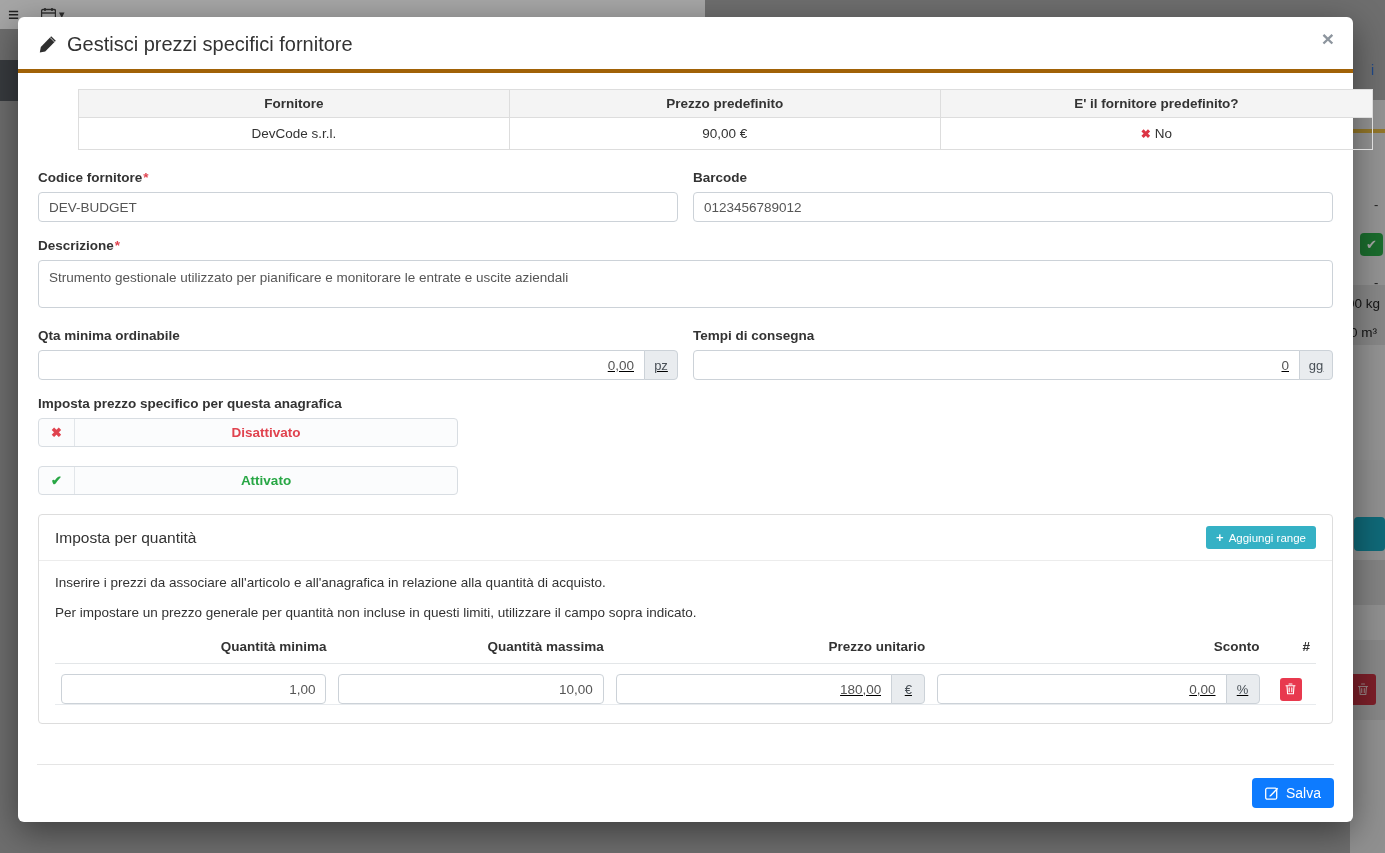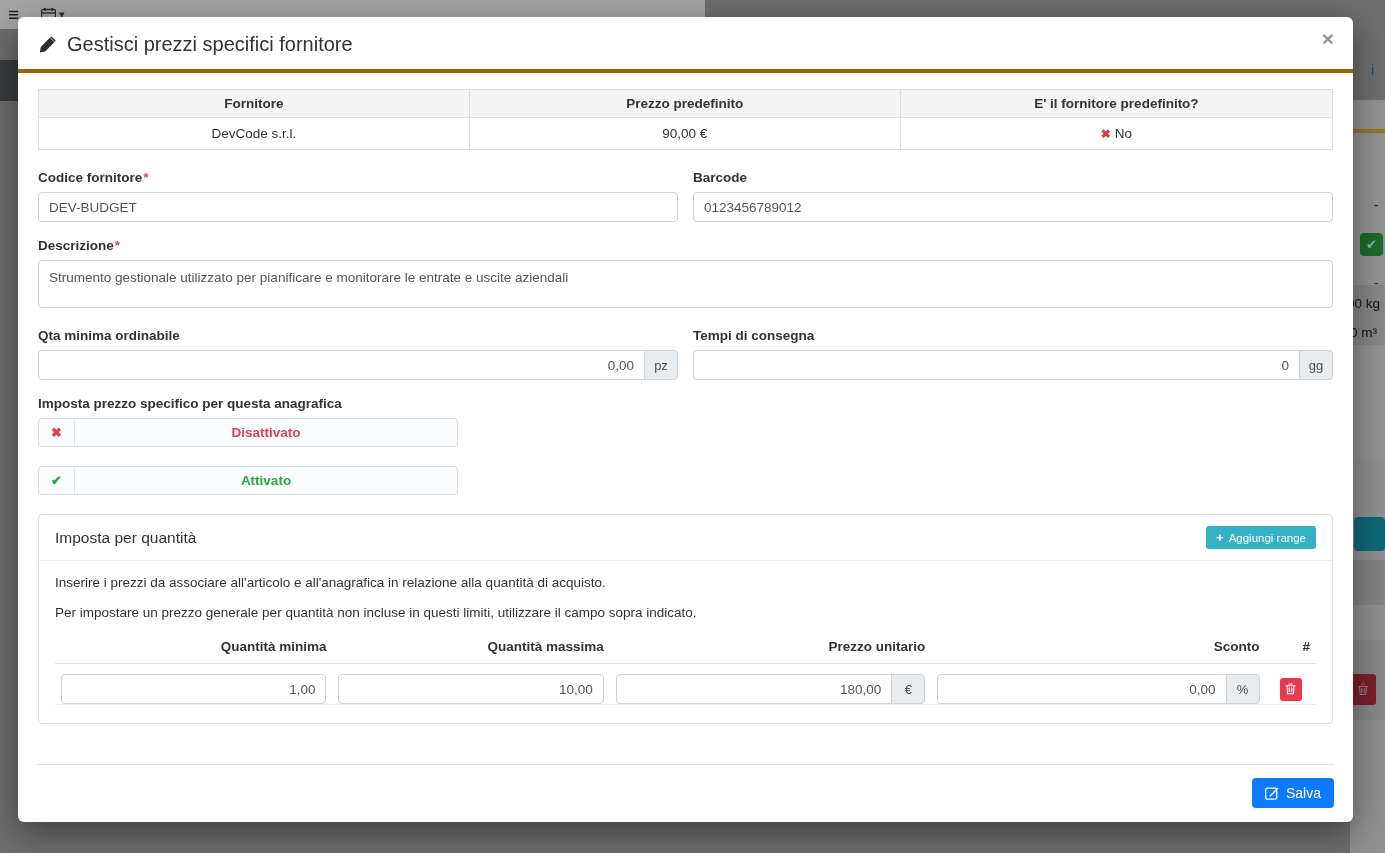--- a/index.html
+++ b/index.html
@@ -38,35 +38,35 @@
   .modal { position:absolute; z-index:10; left:18px; top:17px; width:1335px; height:805px;
            background:#fff; border-radius:6px; box-shadow:0 10px 35px rgba(0,0,0,0.45);
            display:flex; flex-direction:column; }
   .modal-header { position:relative; padding:16px 20px 13px; border-bottom:4px solid #a16207; }
   .modal-title { font-size:20px; color:#333; display:flex; align-items:center; gap:10px; }
   .modal-title svg { flex:none; }
   .close-x { position:absolute; top:11px; right:19px; font-size:21px; font-weight:700; color:#8d959e; cursor:pointer; line-height:1; background:none; border:none; font-family:inherit; }
 
   .modal-body { padding:16px 20px 0; flex:1; }
 
-  table.sup-table { width:100%; border-collapse:collapse; font-size:13.5px; margin-bottom:20px; }
+  table.sup-table { width:100%; border-collapse:collapse; font-size:13.5px; margin-bottom:20px;margin-left:40px; }
   .sup-table th, .sup-table td { border:1px solid #ddd; text-align:center; padding:6px 8px; color:#333; }
   .sup-table th { background:#f4f4f4; font-weight:700; }
   .sup-table td { padding:8px; }
   .x-red { color:#dc3545; font-weight:700; font-size:12px; margin-right:4px; }
 
   .form-row { display:flex; gap:15px; margin-bottom:16px; }
   .col { flex:1; min-width:0; }
   .field-label { display:block; font-weight:700; font-size:13.5px; color:#333; margin-bottom:7px; }
   .req { color:#e0434f; margin-left:1px; }
   .form-control { width:100%; height:30px; border:1px solid #ccd2d8; border-radius:4px; padding:0 10px;
                   font-size:13.5px; color:#555; background:#fff; font-family:inherit; }
   textarea.form-control { height:48px; padding:7px 10px; resize:none; line-height:1.45; }
   .text-right { text-align:right; }
-  .input-group { display:flex; width:100%; }
+  .input-group { display:flex; width:100%;text-decoration:underline; }
   .input-group .form-control { border-radius:4px 0 0 4px; flex:1; min-width:0; }
   .addon { min-width:34px; padding:0 8px; display:flex; align-items:center; justify-content:center;
            background:#e9ecef; border:1px solid #ccd2d8; margin-left:-1px; border-radius:0 4px 4px 0;
            font-size:13px; color:#495057; }
 
   .toggle { width:420px; height:29px; border:1px solid #d8dde2; background:#fbfcfd; border-radius:4px;
             display:flex; align-items:stretch; font-size:13.5px; font-weight:700; cursor:pointer; margin-bottom:19px; }
   .toggle .icon-cell { width:36px; display:flex; align-items:center; justify-content:center;
                        border-right:1px solid #e2e6ea; font-size:13px; }
   .toggle .state { flex:1; display:flex; align-items:center; justify-content:center; }

